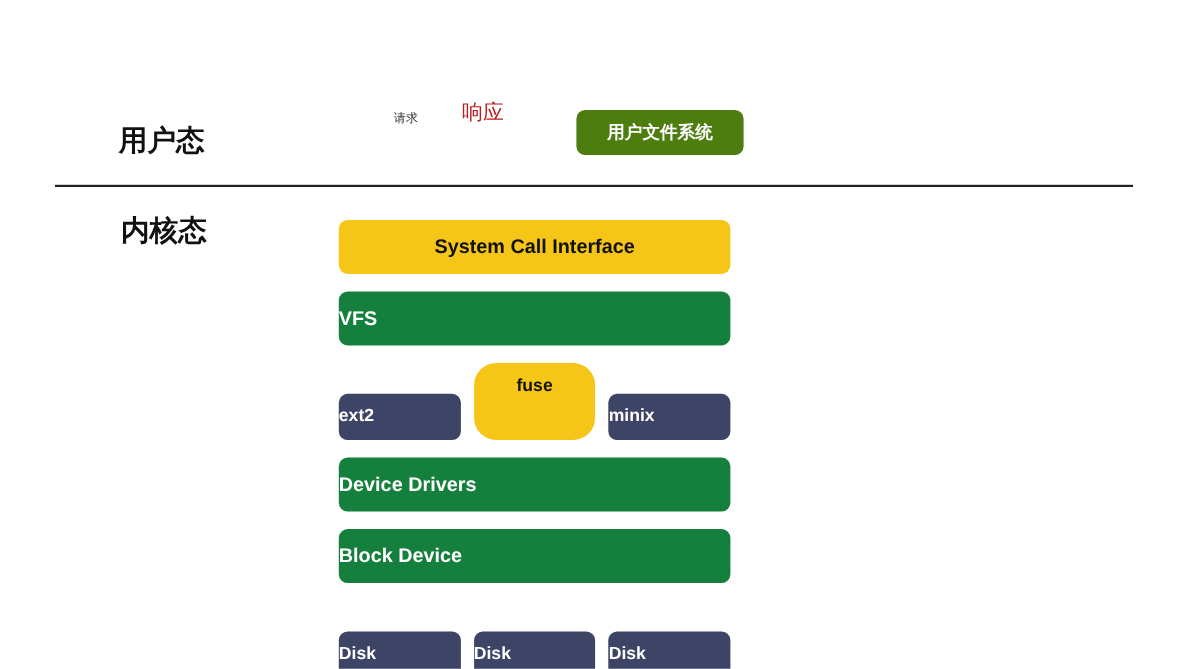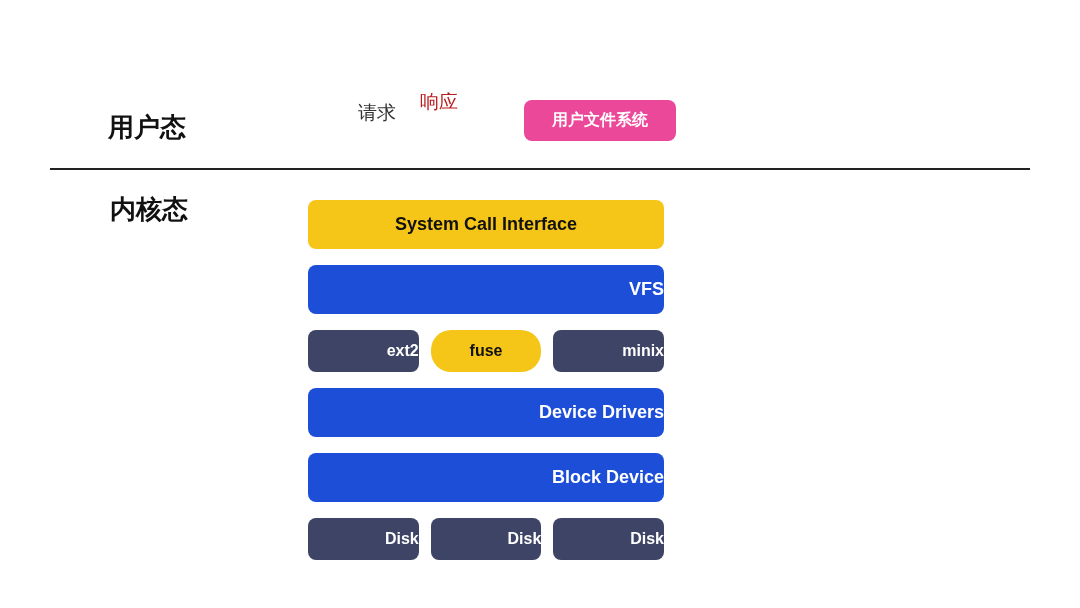--- a/index.html
+++ b/index.html
@@ -20,37 +20,37 @@
       left: 108px;
       font-size: 26px;
       font-weight: 700;
       color: #111;
     }
 
     .request-label {
       position: absolute;
       top: 100px;
       left: 358px;
-      font-size: 19px;
+      font-size: 11px;
       color: #333;
     }
 
     .response-label {
       position: absolute;
       top: 89px;
       left: 420px;
       font-size: 19px;
       color: #b91c1c;
     }
 
     .user-fs-btn {
       position: absolute;
       top: 100px;
       left: 524px;
-      background: #ec4899;
+      background: #4d7c0f;
       color: #fff;
       border: none;
       border-radius: 8px;
       padding: 10px 28px;
       font-size: 16px;
       font-weight: 600;
       cursor: pointer;
       white-space: nowrap;
     }
 
@@ -94,47 +94,48 @@
       color: #111;
       border-radius: 8px;
       width: 100%;
       text-align: center;
       padding: 14px 0;
       font-size: 18px;
       font-weight: 600;
     }
 
     .box-dark {
-      background: #1d4ed8;
+      background: #15803d;
       color: #fff;
       border-radius: 8px;
       width: 100%;
-      text-align: right;
+      text-align: left;
       padding: 14px 0;
       font-size: 18px;
       font-weight: 600;
     }
 
     .row-items {
       display: flex;
       flex-direction: row;
       gap: 12px;
       width: 100%;
       justify-content: center;
     }
 
     .box-dark-sm {
       background: #3d4466;
       color: #fff;
       border-radius: 8px;
       padding: 12px 0;
       font-size: 16px;
       font-weight: 600;
-      text-align: right;
+      text-align: left;
       flex: 1;
+      margin-top: 28px;
     }
 
     .box-yellow-sm {
       background: #f5c518;
       color: #111;
       border-radius: 20px;
       padding: 12px 0;
       font-size: 16px;
       font-weight: 600;
       text-align: center;

